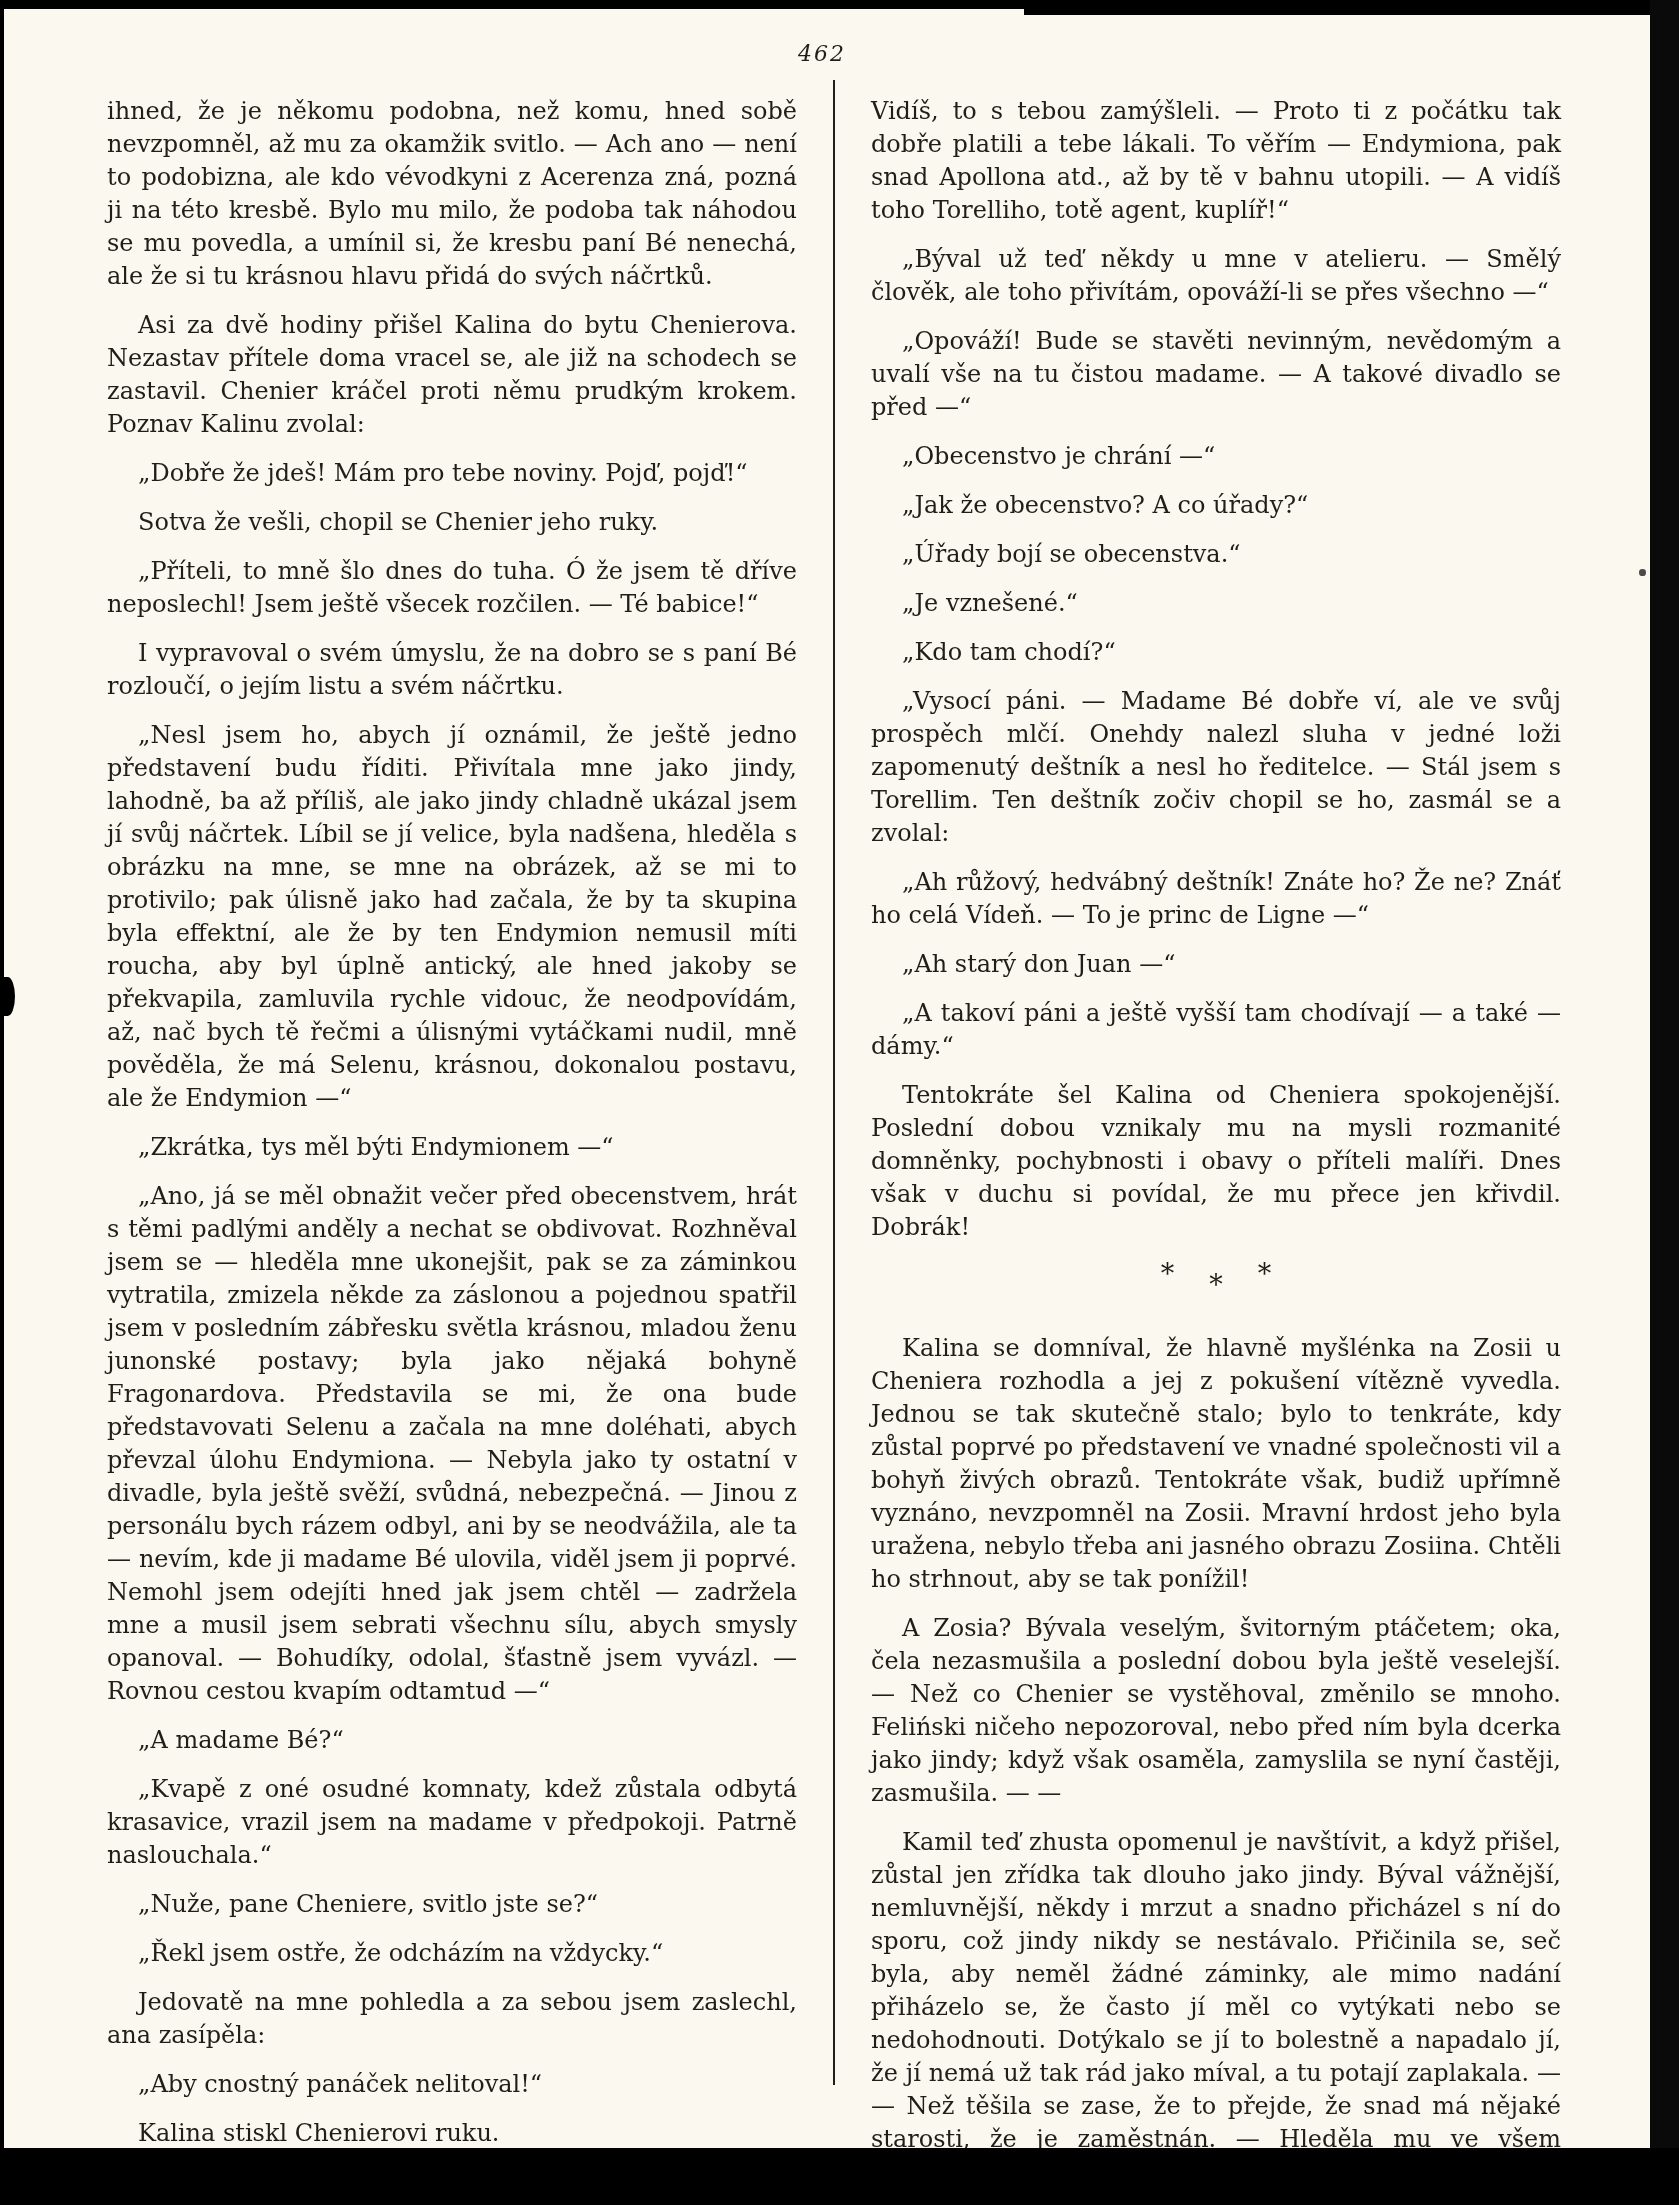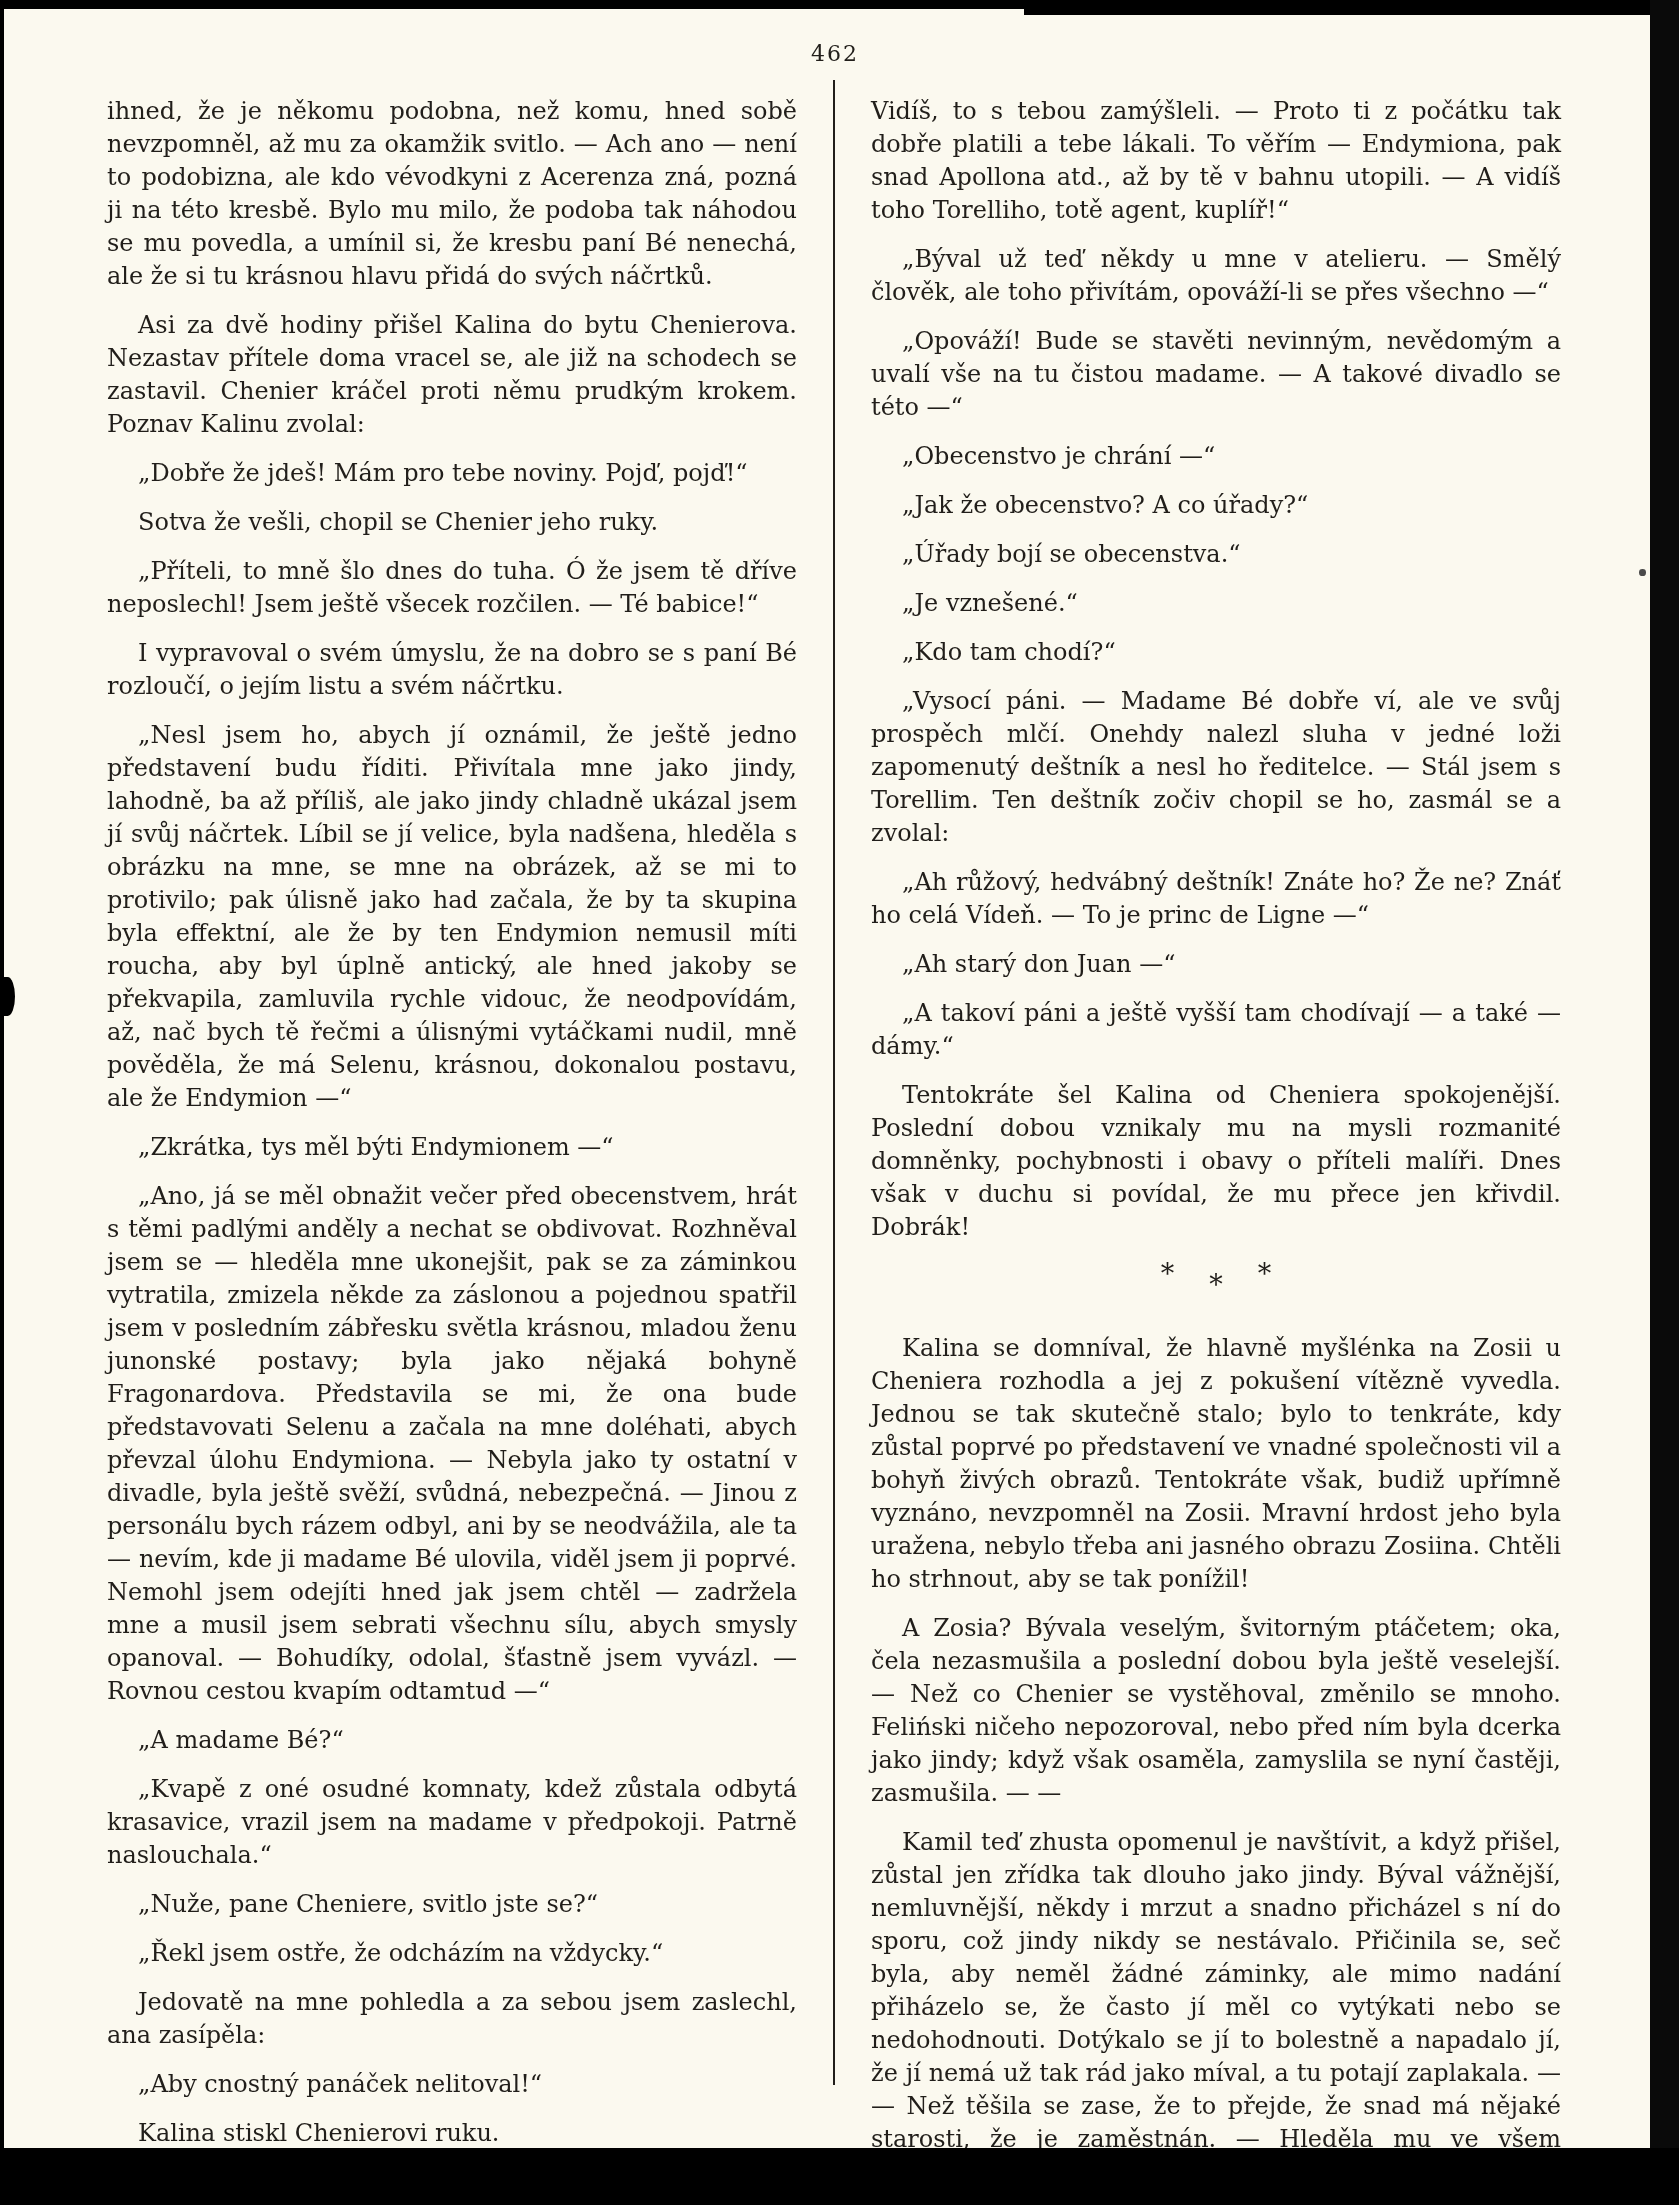--- a/index.html
+++ b/index.html
@@ -18,24 +18,25 @@
   .edge-right  { position:absolute; top:0; right:0; width:29px; height:100%; background:#0a0a0a; }
   .edge-bottom { position:absolute; bottom:0; left:0; width:100%; height:57px; background:#000; }
   .edge-left   { position:absolute; top:0; left:0; width:4px; height:100%; background:#000; }
   .speck-left  { position:absolute; left:0; top:977px; width:14.7px; height:39px; background:#000;
                  border-radius: 0 60% 60% 0; }
   .speck-right { position:absolute; left:1639px; top:569px; width:6.7px; height:6.7px; background:#4a4a4a;
                  border-radius:50%; }
 
   .pagenum {
     position: absolute;
-    top: 41px; left: 91px; width: 1488px;
+    top: 41px; left: 78px; width: 1488px;
     text-align: center;
     font-size: 22px;
     letter-spacing: 2px;
+    font-style: italic;
   }
 
   .columns {
     position: absolute;
     top: 79px; left: 91px;
     display: flex;
     align-items: flex-start;
   }
   .col {
     width: 722px;
@@ -87,21 +88,21 @@
         <p class="para">„Řekl jsem ostře, že odcházím na vždycky.“</p>
         <p class="para">Jedovatě na mne pohledla a za sebou jsem zaslechl, ana zasípěla:</p>
         <p class="para">„Aby cnostný panáček nelitoval!“</p>
         <p class="para">Kalina stiskl Chenierovi ruku.</p>
         <p class="para">„Byls statečný. Skoro pozdě jsi odešel, měls už dříve jim výhost dáti, ale stalo se přece. Dobře tak. —</p>
       </div>
     <div class="divider"></div>
     <div class="col" id="col-right">
         <p class="para flush">Vidíš, to s tebou zamýšleli. — Proto ti z počátku tak dobře platili a tebe lákali. To věřím — Endymiona, pak snad Apollona atd., až by tě v bahnu utopili. — A vidíš toho Torelliho, totě agent, kuplíř!“</p>
         <p class="para">„Býval už teď někdy u mne v atelieru. — Smělý člověk, ale toho přivítám, opováží-li se přes všechno —“</p>
-        <p class="para">„Opováží! Bude se stavěti nevinným, nevědomým a uvalí vše na tu čistou madame. — A takové divadlo se této —“</p>
+        <p class="para">„Opováží! Bude se stavěti nevinným, nevědomým a uvalí vše na tu čistou madame. — A takové divadlo se před —“</p>
         <p class="para">„Obecenstvo je chrání —“</p>
         <p class="para">„Jak že obecenstvo? A co úřady?“</p>
         <p class="para">„Úřady bojí se obecenstva.“</p>
         <p class="para">„Je vznešené.“</p>
         <p class="para">„Kdo tam chodí?“</p>
         <p class="para">„Vysocí páni. — Madame Bé dobře ví, ale ve svůj prospěch mlčí. Onehdy nalezl sluha v jedné loži zapomenutý deštník a nesl ho ředitelce. — Stál jsem s Torellim. Ten deštník zočiv chopil se ho, zasmál se a zvolal:</p>
         <p class="para">„Ah růžový, hedvábný deštník! Znáte ho? Že ne? Znáť ho celá Vídeň. — To je princ de Ligne —“</p>
         <p class="para">„Ah starý don Juan —“</p>
         <p class="para">„A takoví páni a ještě vyšší tam chodívají — a také — dámy.“</p>
         <p class="para">Tentokráte šel Kalina od Cheniera spokojenější. Poslední dobou vznikaly mu na mysli rozmanité domněnky, pochybnosti i obavy o příteli malíři. Dnes však v duchu si povídal, že mu přece jen křivdil. Dobrák!</p>

